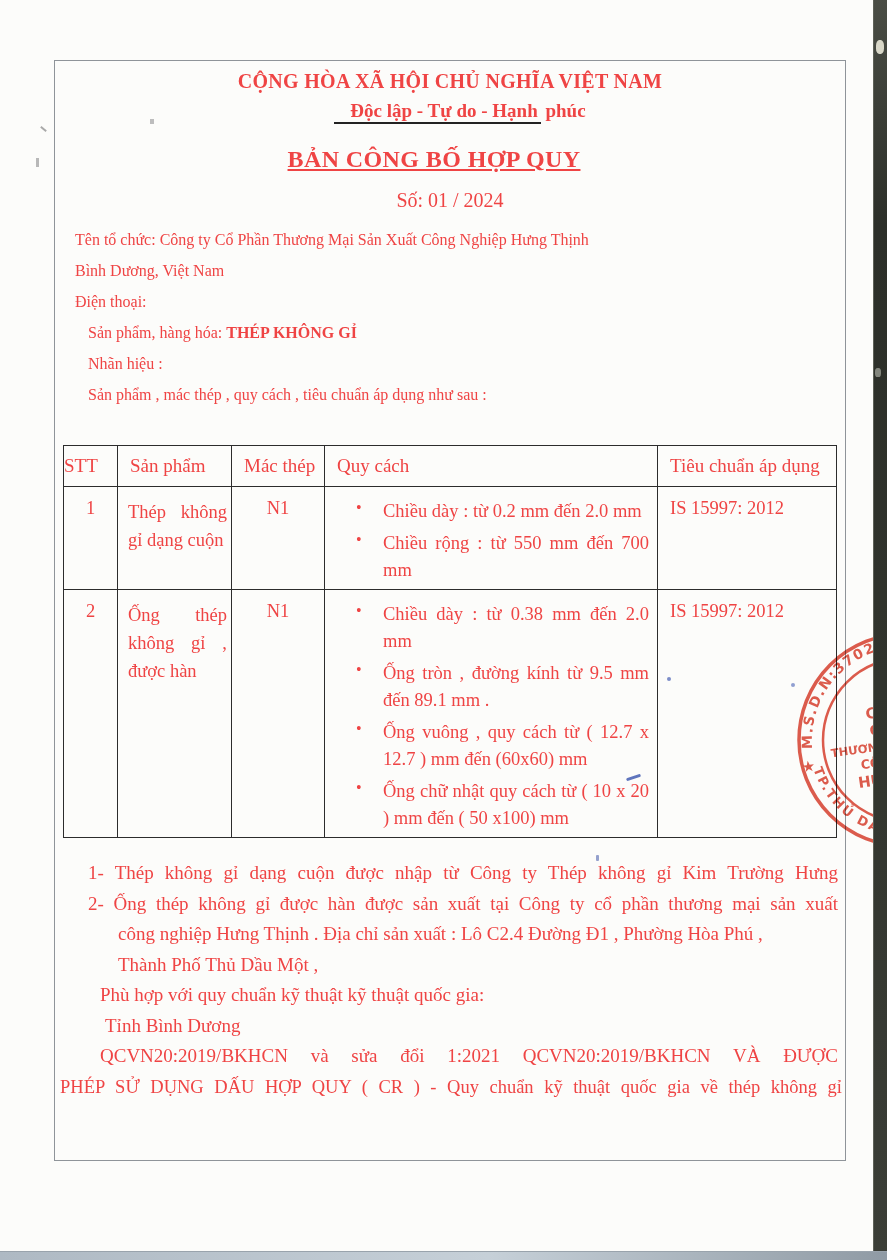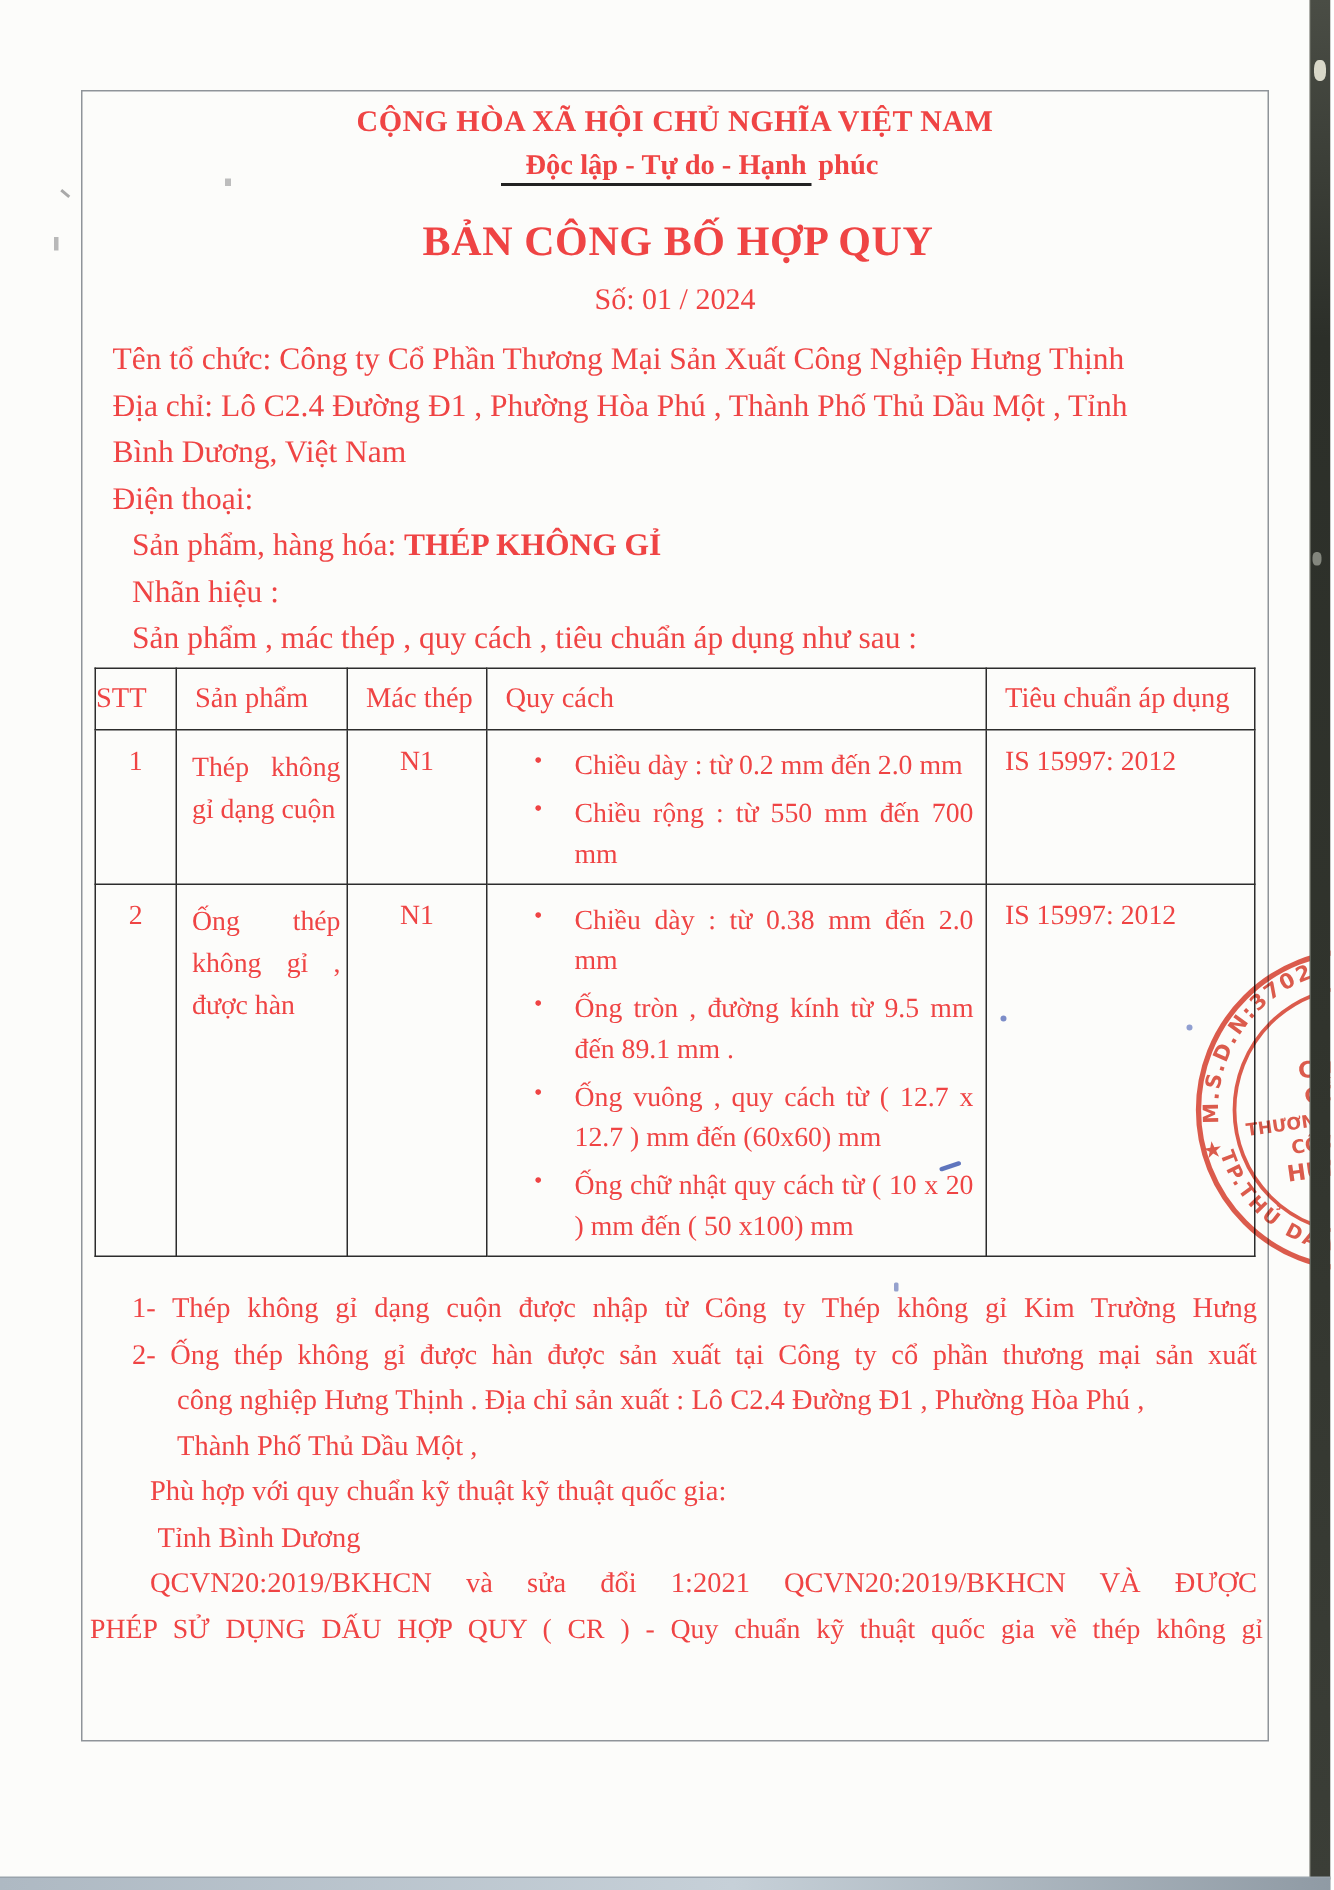--- a/index.html
+++ b/index.html
@@ -10,27 +10,27 @@
     color:#ef4444;
   }
   .frame{position:absolute;left:54px;top:60px;width:790px;height:1099px;border:1px solid #8f9499;z-index:0;}
 
   
   .nat-title{position:absolute;top:70px;left:54px;width:792px;text-align:center;
     font-size:20px;font-weight:bold;letter-spacing:.3px;z-index:1;}
   .motto{position:absolute;top:100px;left:64px;width:792px;text-align:center;
     font-size:19px;font-weight:bold;z-index:1;}
   .motto-u{border-bottom:2px solid #222;padding:0 3px 1px 16px;}
-  .doc-title{position:absolute;top:146px;left:56px;width:792px;text-align:center;
-    font-size:28px;font-weight:bold;letter-spacing:.4px;z-index:1;}
+  .doc-title{position:absolute;top:146px;left:38px;width:792px;text-align:center;
+    font-size:24px;font-weight:bold;letter-spacing:.4px;z-index:1;text-decoration:underline;}
   .doc-number{position:absolute;top:189px;left:54px;width:792px;text-align:center;
     font-size:20px;z-index:1;}
 
   
-  .info{position:absolute;left:75px;top:224px;width:762px;font-size:21px;line-height:31px;z-index:1;}
+  .info{position:absolute;left:75px;top:224px;width:762px;font-size:16px;line-height:31px;z-index:1;}
   .iline{white-space:nowrap;}
   .ind{padding-left:13px;}
   .bold{font-weight:bold;}
 
   
   table.spec{position:absolute;left:63px;top:445px;width:773px;z-index:1;
     border-collapse:collapse;table-layout:fixed;font-size:18.5px;}
   table.spec th,table.spec td{border:1.6px solid #2c2c2c;vertical-align:top;font-weight:normal;}
   table.spec thead th{height:38px;vertical-align:middle;text-align:left;padding-left:12px;font-size:19px;}
   table.spec thead th.c0{text-align:left;padding-left:0;}
@@ -84,21 +84,20 @@
 <div class="page">
   <div class="frame"></div>
 
   <div class="nat-title">CỘNG HÒA XÃ HỘI CHỦ NGHĨA VIỆT NAM</div>
   <div class="motto"><span class="motto-u">Độc lập - Tự do - Hạnh</span><span> phúc</span></div>
   <div class="doc-title">BẢN CÔNG BỐ HỢP QUY</div>
   <div class="doc-number">Số: 01 / 2024</div>
 
   <div class="info">
     <div class="iline">Tên tổ chức: Công ty Cổ Phần Thương Mại Sản Xuất Công Nghiệp Hưng Thịnh</div>
-    <div class="iline">Địa chỉ: Lô C2.4 Đường Đ1 , Phường Hòa Phú , Thành Phố Thủ Dầu Một , Tỉnh</div>
     <div class="iline">Bình Dương, Việt Nam</div>
     <div class="iline">Điện thoại:</div>
     <div class="iline ind"><span>Sản phẩm, hàng hóa: </span><span class="bold">THÉP KHÔNG GỈ</span></div>
     <div class="iline ind">Nhãn hiệu :</div>
     <div class="iline ind">Sản phẩm , mác thép , quy cách , tiêu chuẩn áp dụng như sau :</div>
   </div>
 
   <table class="spec">
     <colgroup>
         <col style="width:54px">

